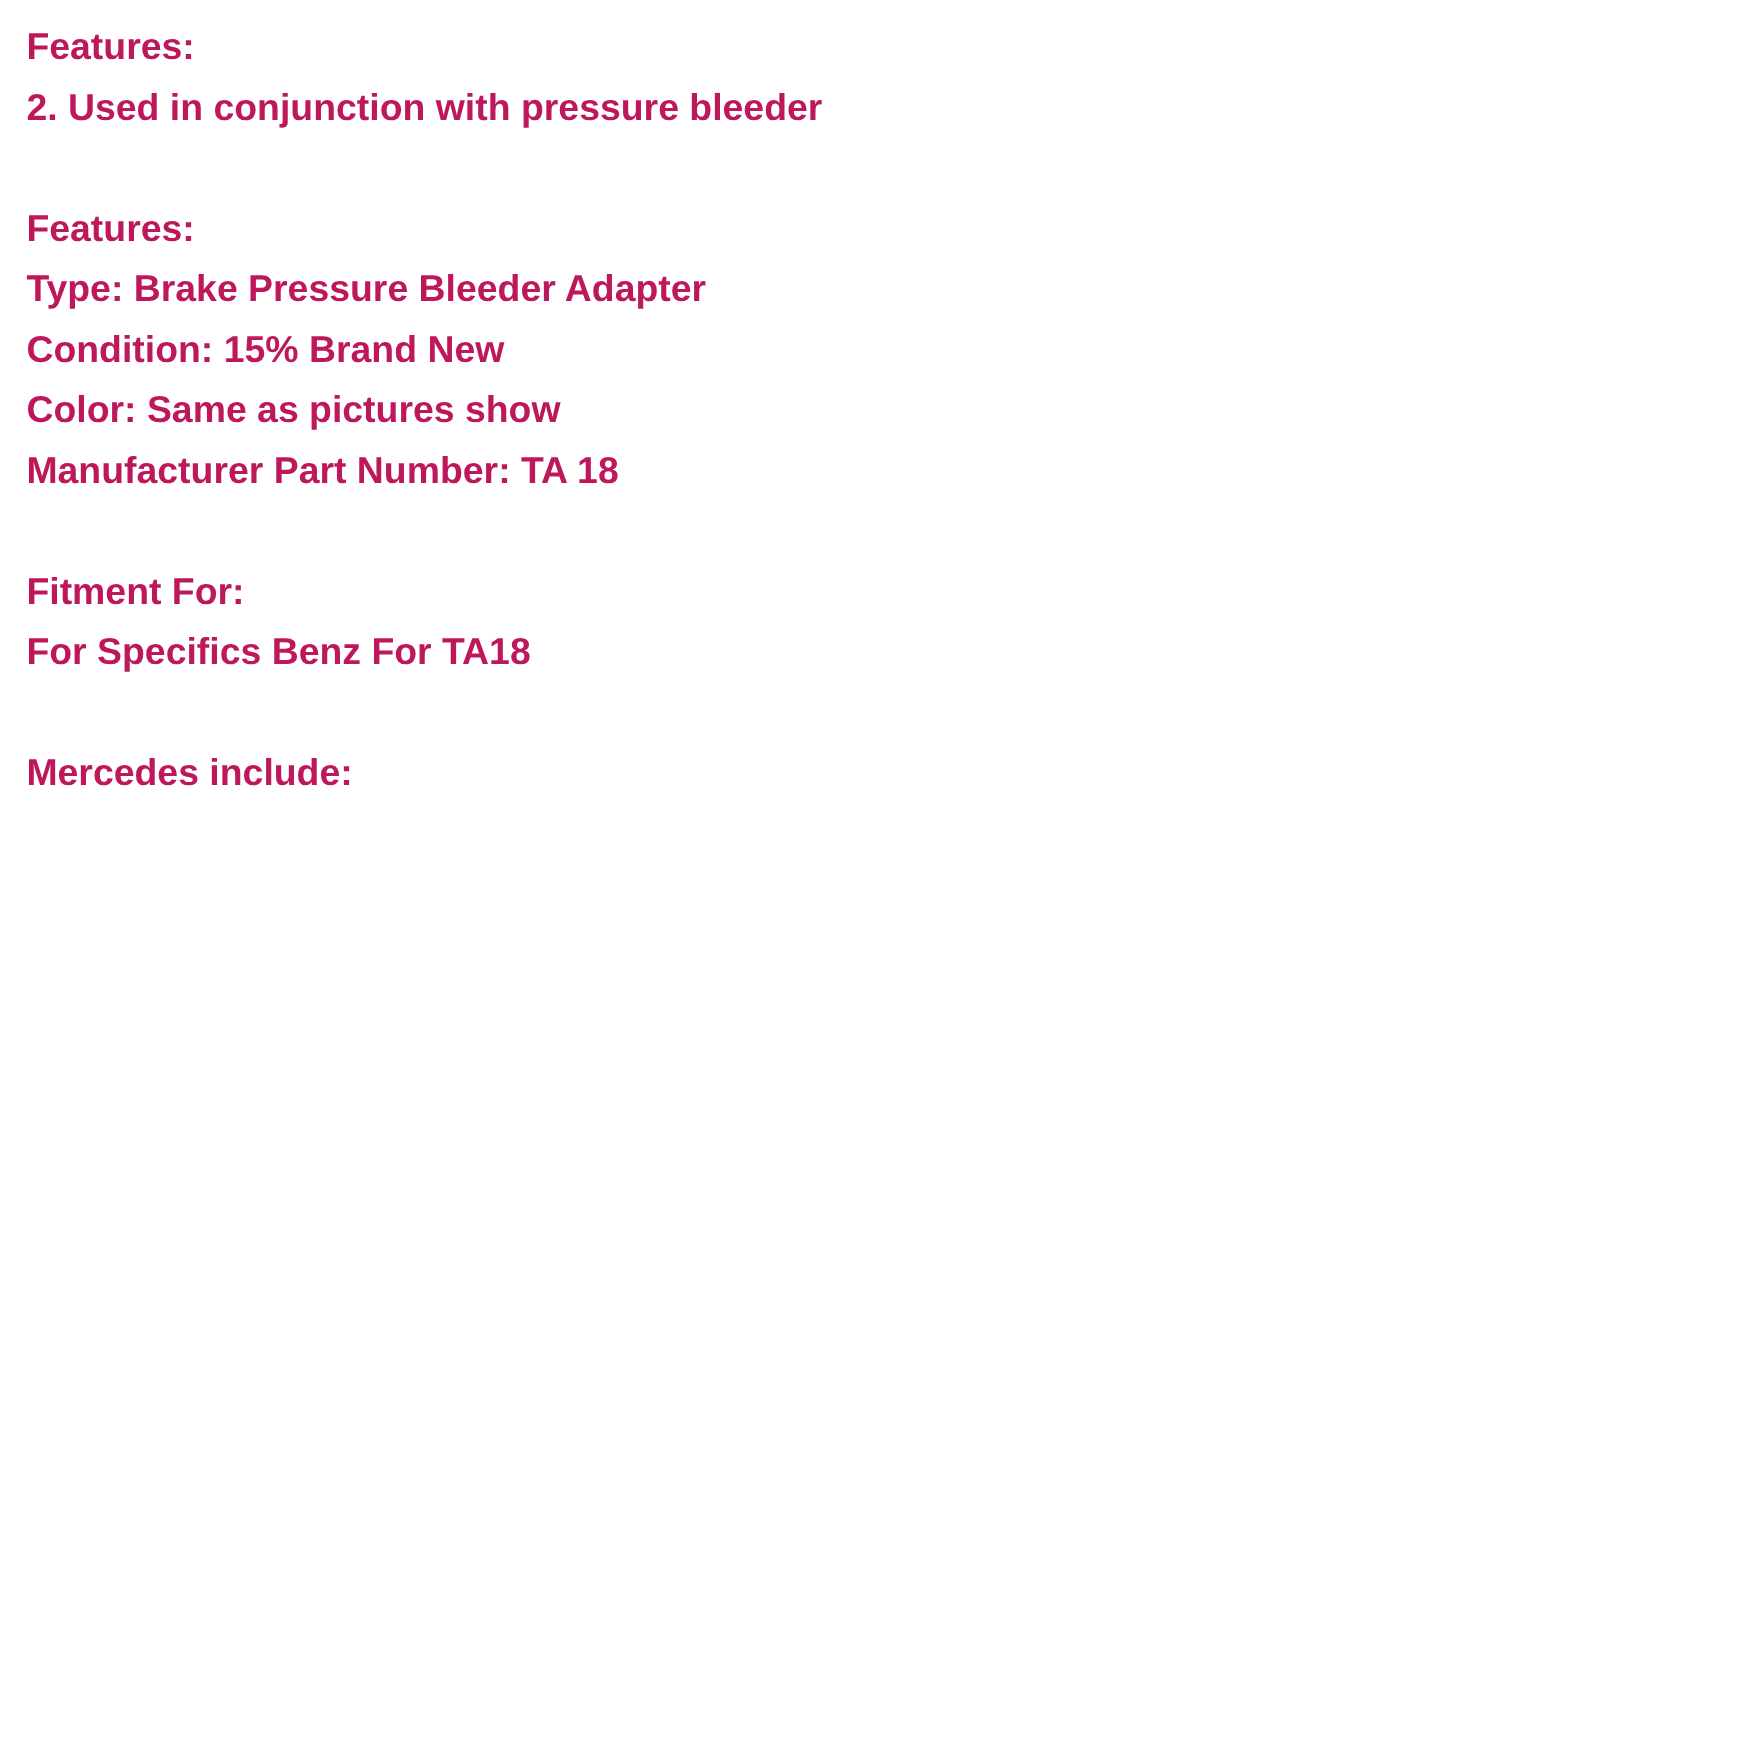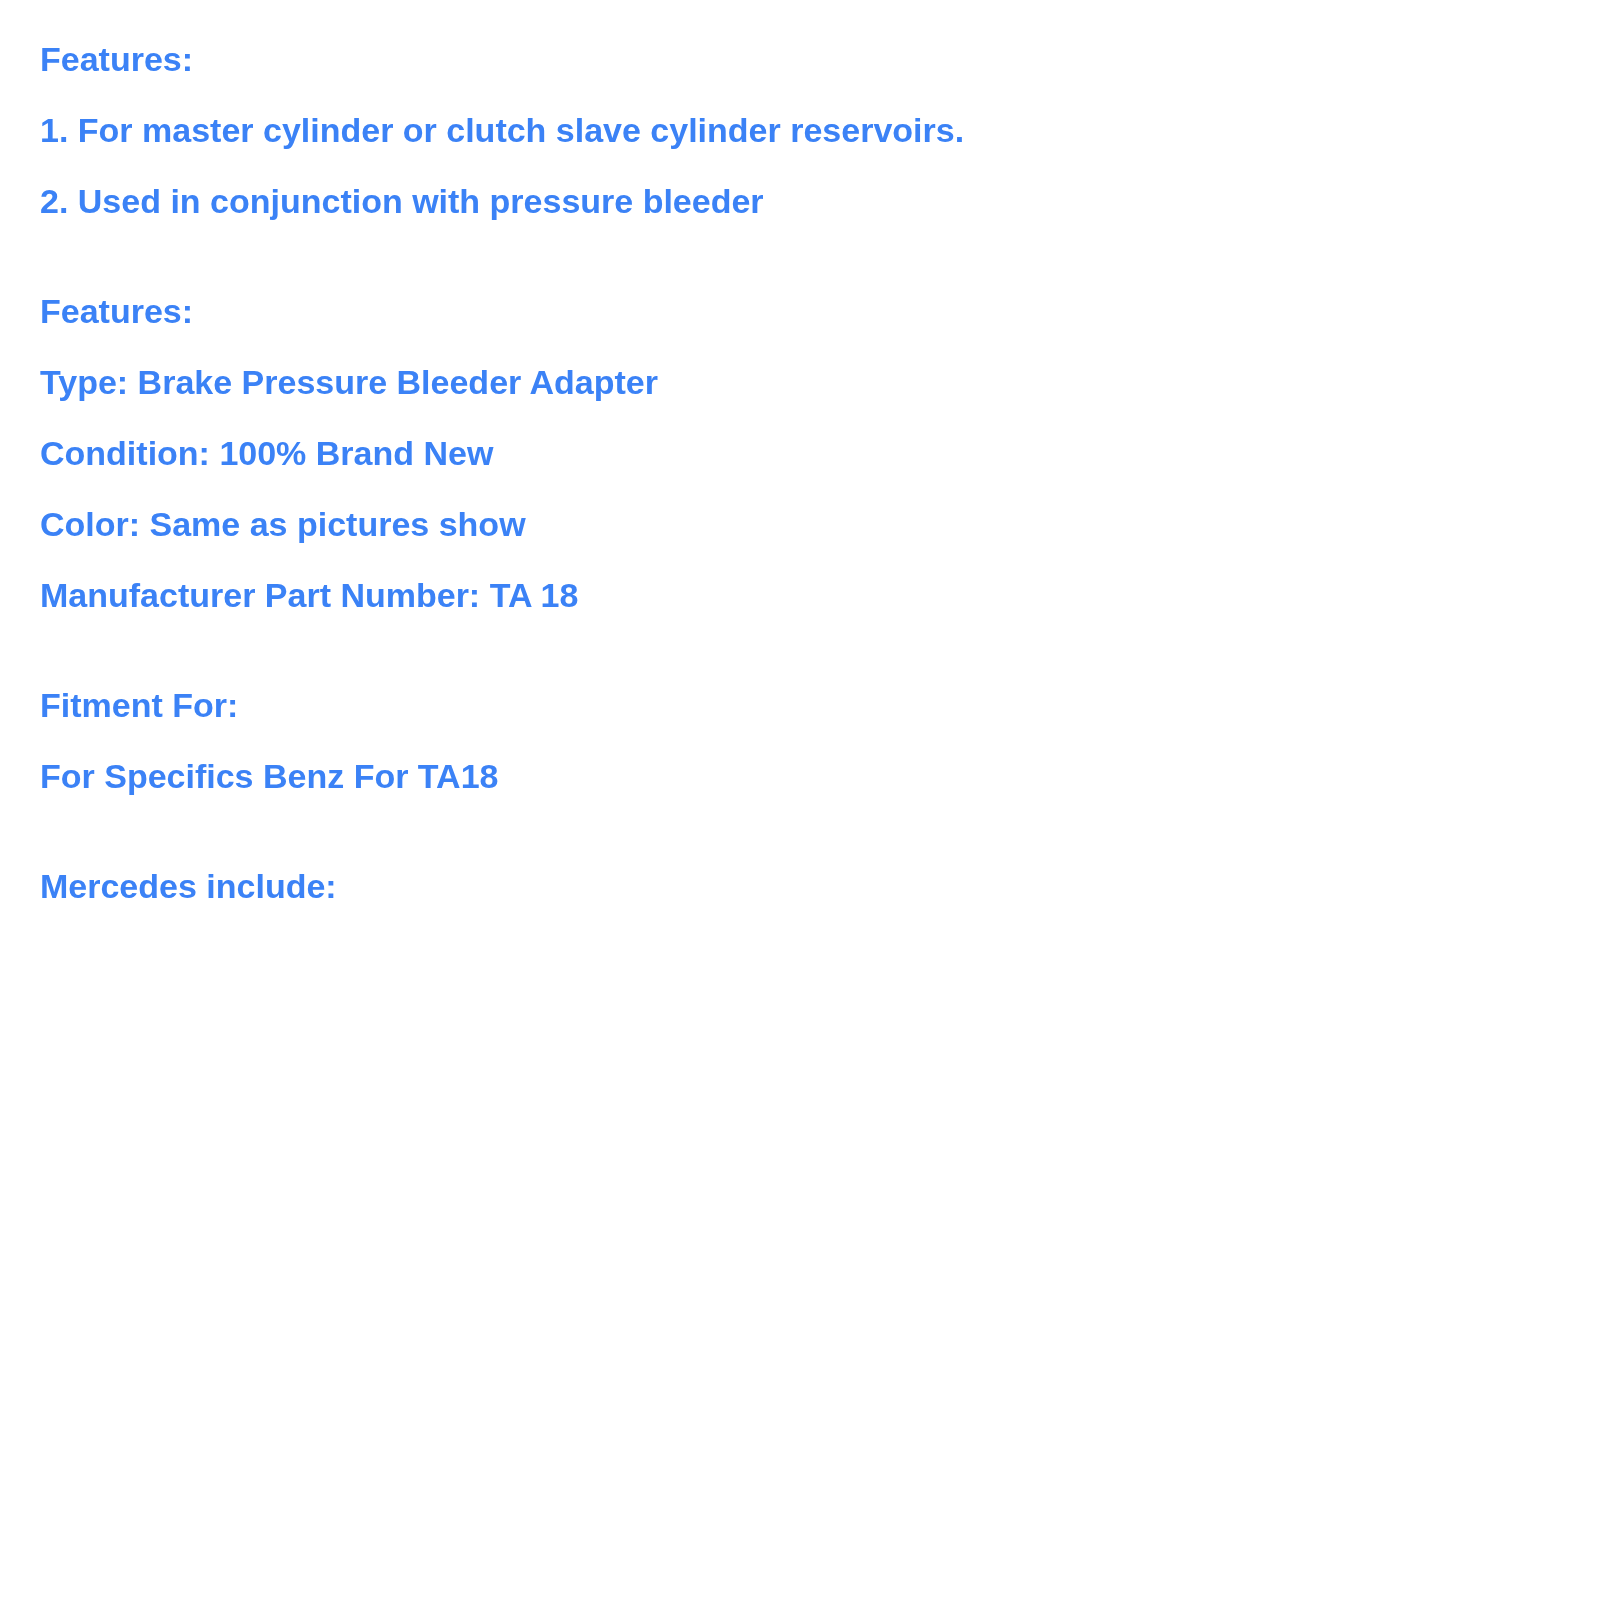--- a/index.html
+++ b/index.html
@@ -17,44 +17,43 @@
     width: 1600px;
     height: 1600px;
     padding: 16px 24px;
     background: #ffffff;
     color: #000000;
   }
   .section {
     margin: 0 0 55px 0;
   }
   .section p {
-    margin: 16px;
+    margin: 0;
     padding: 0;
     font-size: 34px;
     font-weight: bold;
     line-height: 55px;
-    color: #3b82f6;
+    color: #be185d;
     white-space: nowrap;
   }
 </style>
 </head>
 <body>
 
 <div class="page">
 
   <section class="section">
     <p>Features:</p>
-    <p>1. For master cylinder or clutch slave cylinder reservoirs.</p>
     <p>2. Used in conjunction with pressure bleeder</p>
   </section>
 
   <section class="section">
     <p>Features:</p>
     <p>Type: Brake Pressure Bleeder Adapter</p>
-    <p>Condition: 100% Brand New</p>
+    <p>Condition: 15% Brand New</p>
     <p>Color: Same as pictures show</p>
     <p>Manufacturer Part Number: TA 18</p>
   </section>
 
   <section class="section">
     <p>Fitment For:</p>
     <p>For Specifics Benz For TA18</p>
   </section>
 
   <section class="section">

